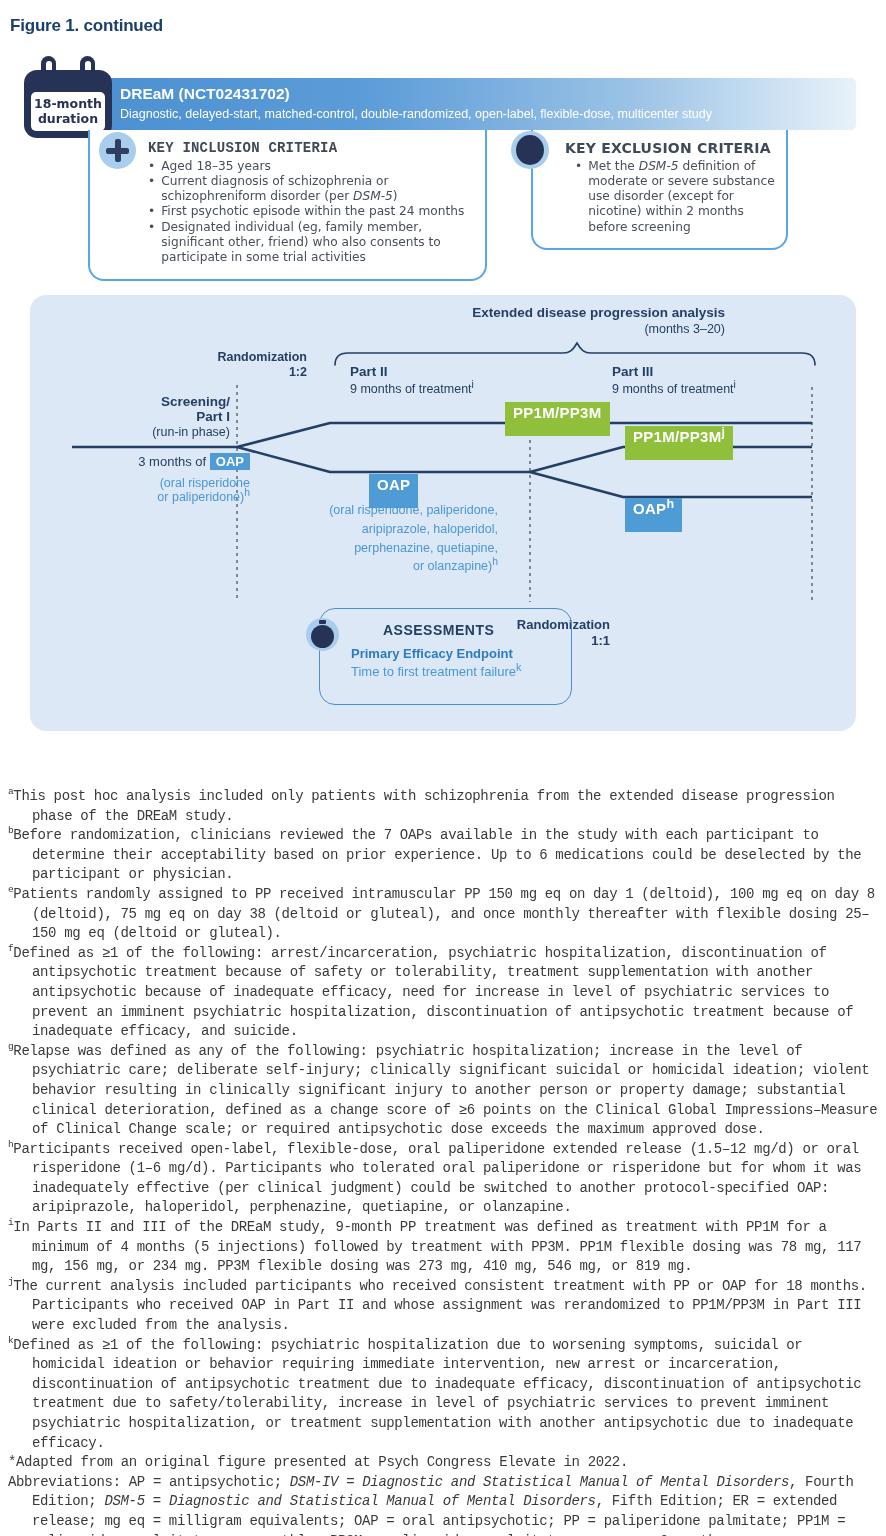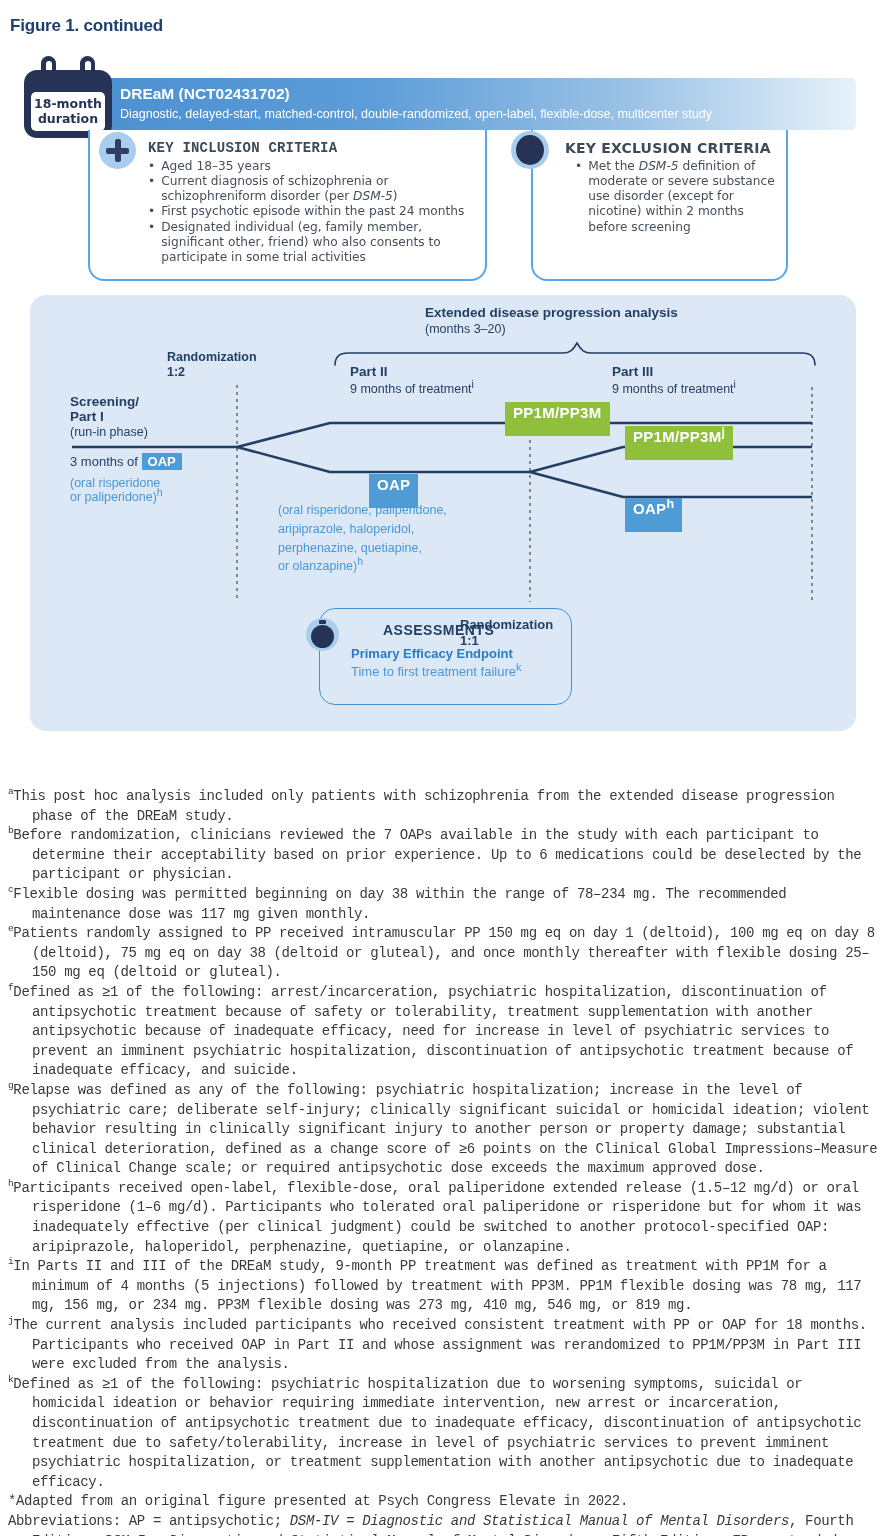--- a/index.html
+++ b/index.html
@@ -25,21 +25,21 @@
   .cal-body{position:absolute;left:0;top:14px;width:88px;height:68px;background:var(--icon-navy);border-radius:13px;}
   .cal-ring{position:absolute;top:0;width:15px;height:32px;background:var(--icon-navy);border-radius:8px;}
   .cal-ring i{position:absolute;left:4.5px;top:5px;width:6px;height:14px;background:#fff;border-radius:3px;}
   .cal-face{position:absolute;left:7px;top:36px;width:74px;height:39px;background:#fff;border-radius:5px;
             color:var(--icon-navy);font-weight:bold;font-size:12.5px;text-align:center;line-height:1.2;padding-top:4px;
             font-family:"DejaVu Sans",sans-serif;}
   
   .crit-box{position:absolute;top:130px;border:2px solid var(--box-border);border-top:none;
             border-radius:0 0 16px 16px;background:#fff;}
   .crit-box.inc{left:88px;width:399px;height:151px;}
-  .crit-box.exc{left:531px;width:257px;height:151px;}
+  .crit-box.exc{left:531px;width:257px;height:120px;}
   .crit-head{font-weight:bold;font-size:14px;color:#3f4a57;letter-spacing:0.2px;
              font-family:"DejaVu Sans",sans-serif;}
   .inc .crit-head{margin:10px 0 3px 58px;font-family:Liberation Mono, monospace;}
   .exc .crit-head{margin:10px 0 3px 32px;}
   .bullets{list-style:none;font-size:12.2px;color:var(--gray-text);line-height:1.24;
            font-family:"DejaVu Sans",sans-serif;}
   .inc .bullets{margin-left:58px;width:335px;}
   .exc .bullets{margin-left:42px;width:208px;}
   .bullets li{display:flex;gap:6px;}
   .bullets li .dot{flex:0 0 auto;}
@@ -47,21 +47,21 @@
   .crit-icon.plus{left:99px;top:132px;width:37px;height:37px;}
   .crit-icon.plus .ph{position:absolute;left:7px;top:15.5px;width:23px;height:6px;background:#2e3f63;border-radius:2px;}
   .crit-icon.plus .pv{position:absolute;left:15.5px;top:7px;width:6px;height:23px;background:#2e3f63;border-radius:2px;}
   .crit-icon.excl{left:511px;top:131px;width:38px;height:38px;}
   .crit-icon.excl i{position:absolute;left:5px;top:4px;width:28px;height:30px;background:var(--icon-navy);border-radius:50%;}
   
   .panel{position:absolute;left:30px;top:295px;width:826px;height:436px;background:var(--panel);border-radius:16px;}
   .panel .abs{position:absolute;}
   .navy{color:var(--navy);}
   .b{font-weight:bold;}
-  .ctr{text-align:left;}
+  .ctr{text-align:right;}
   .t135{font-size:13.5px;} .t125{font-size:12.5px;} .t13{font-size:13px;}
   .chip{position:absolute;color:#fff;font-weight:bold;font-size:15px;line-height:21px;height:34px;
         padding:0 8px;letter-spacing:0.3px;}
   .chip.green{background:var(--green);}
   .chip.blue{background:var(--blue);}
   .chip-inline{display:inline-block;background:var(--blue);color:#fff;font-weight:bold;
                padding:1px 6px;font-size:13px;}
   .bluetext{color:var(--blue-text);}
   
   .assess{position:absolute;left:289px;top:313px;width:253px;height:97px;border:1.5px solid #4a90d0;border-radius:16px;}
@@ -192,21 +192,20 @@
       </div>
       <div class="assess-title">ASSESSMENTS</div>
       <div class="assess-ep">Primary Efficacy Endpoint</div>
       <div class="assess-tx">Time to first treatment failure<sup>k</sup></div>
     </div>
   </div>
 
   <div class="footnotes">
       <div class="fn"><sup>a</sup>This post hoc analysis included only patients with schizophrenia from the extended disease progression phase of the DREaM study.</div>
       <div class="fn"><sup>b</sup>Before randomization, clinicians reviewed the 7 OAPs available in the study with each participant to determine their acceptability based on prior experience. Up to 6 medications could be deselected by the participant or physician.</div>
-      <div class="fn"><sup>c</sup>Flexible dosing was permitted beginning on day 38 within the range of 78–234 mg. The recommended maintenance dose was 117 mg given monthly.</div>
       <div class="fn"><sup>e</sup>Patients randomly assigned to PP received intramuscular PP 150 mg eq on day 1 (deltoid), 100 mg eq on day 8 (deltoid), 75 mg eq on day 38 (deltoid or gluteal), and once monthly thereafter with flexible dosing 25–150 mg eq (deltoid or gluteal).</div>
       <div class="fn"><sup>f</sup>Defined as ≥1 of the following: arrest/incarceration, psychiatric hospitalization, discontinuation of antipsychotic treatment because of safety or tolerability, treatment supplementation with another antipsychotic because of inadequate efficacy, need for increase in level of psychiatric services to prevent an imminent psychiatric hospitalization, discontinuation of antipsychotic treatment because of inadequate efficacy, and suicide.</div>
       <div class="fn"><sup>g</sup>Relapse was defined as any of the following: psychiatric hospitalization; increase in the level of psychiatric care; deliberate self-injury; clinically significant suicidal or homicidal ideation; violent behavior resulting in clinically significant injury to another person or property damage; substantial clinical deterioration, defined as a change score of ≥6 points on the Clinical Global Impressions–Measure of Clinical Change scale; or required antipsychotic dose exceeds the maximum approved dose.</div>
       <div class="fn"><sup>h</sup>Participants received open-label, flexible-dose, oral paliperidone extended release (1.5–12 mg/d) or oral risperidone (1–6 mg/d). Participants who tolerated oral paliperidone or risperidone but for whom it was inadequately effective (per clinical judgment) could be switched to another protocol-specified OAP: aripiprazole, haloperidol, perphenazine, quetiapine, or olanzapine.</div>
       <div class="fn"><sup>i</sup>In Parts II and III of the DREaM study, 9-month PP treatment was defined as treatment with PP1M for a minimum of 4 months (5 injections) followed by treatment with PP3M. PP1M flexible dosing was 78 mg, 117 mg, 156 mg, or 234 mg. PP3M flexible dosing was 273 mg, 410 mg, 546 mg, or 819 mg.</div>
       <div class="fn"><sup>j</sup>The current analysis included participants who received consistent treatment with PP or OAP for 18 months. Participants who received OAP in Part II and whose assignment was rerandomized to PP1M/PP3M in Part III were excluded from the analysis.</div>
       <div class="fn"><sup>k</sup>Defined as ≥1 of the following: psychiatric hospitalization due to worsening symptoms, suicidal or homicidal ideation or behavior requiring immediate intervention, new arrest or incarceration, discontinuation of antipsychotic treatment due to inadequate efficacy, discontinuation of antipsychotic treatment due to safety/tolerability, increase in level of psychiatric services to prevent imminent psychiatric hospitalization, or treatment supplementation with another antipsychotic due to inadequate efficacy.</div>
       <div class="fn">*Adapted from an original figure presented at Psych Congress Elevate in 2022.</div>
       <div class="fn">Abbreviations: AP = antipsychotic; <i>DSM-IV</i> = <i>Diagnostic and Statistical Manual of Mental Disorders</i>, Fourth Edition; <i>DSM-5</i> = <i>Diagnostic and Statistical Manual of Mental Disorders</i>, Fifth Edition; ER = extended release; mg eq = milligram equivalents; OAP = oral antipsychotic; PP = paliperidone palmitate; PP1M = paliperidone palmitate once-monthly; PP3M = paliperidone palmitate once-every-3-months.</div>
     </div>

